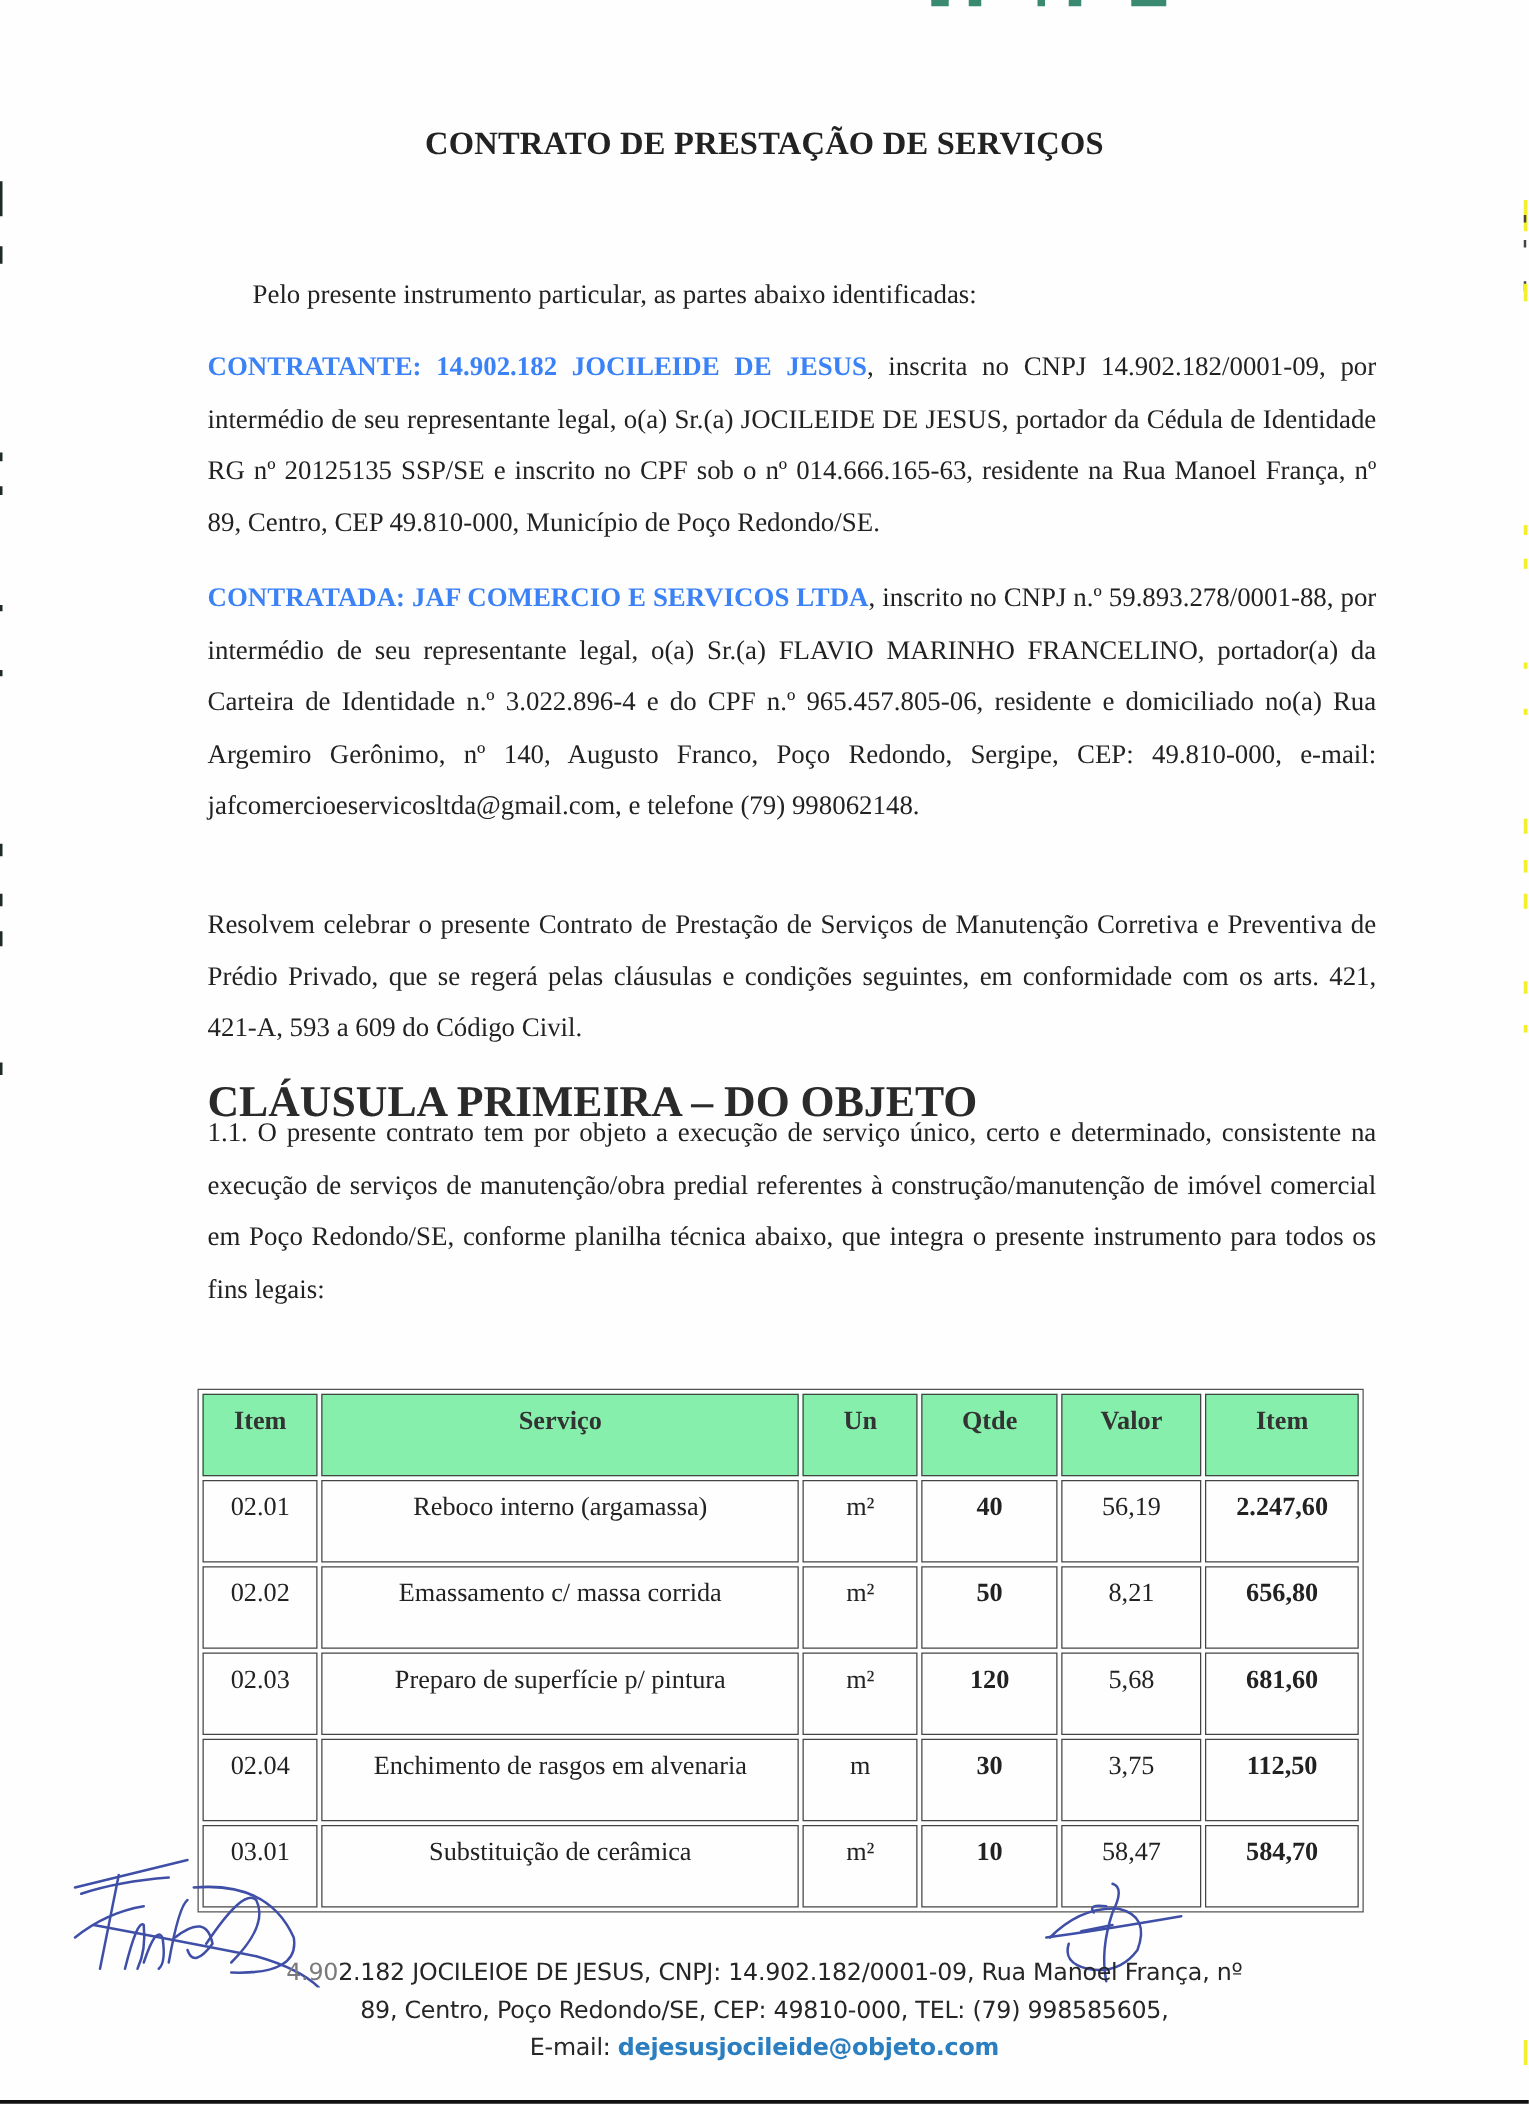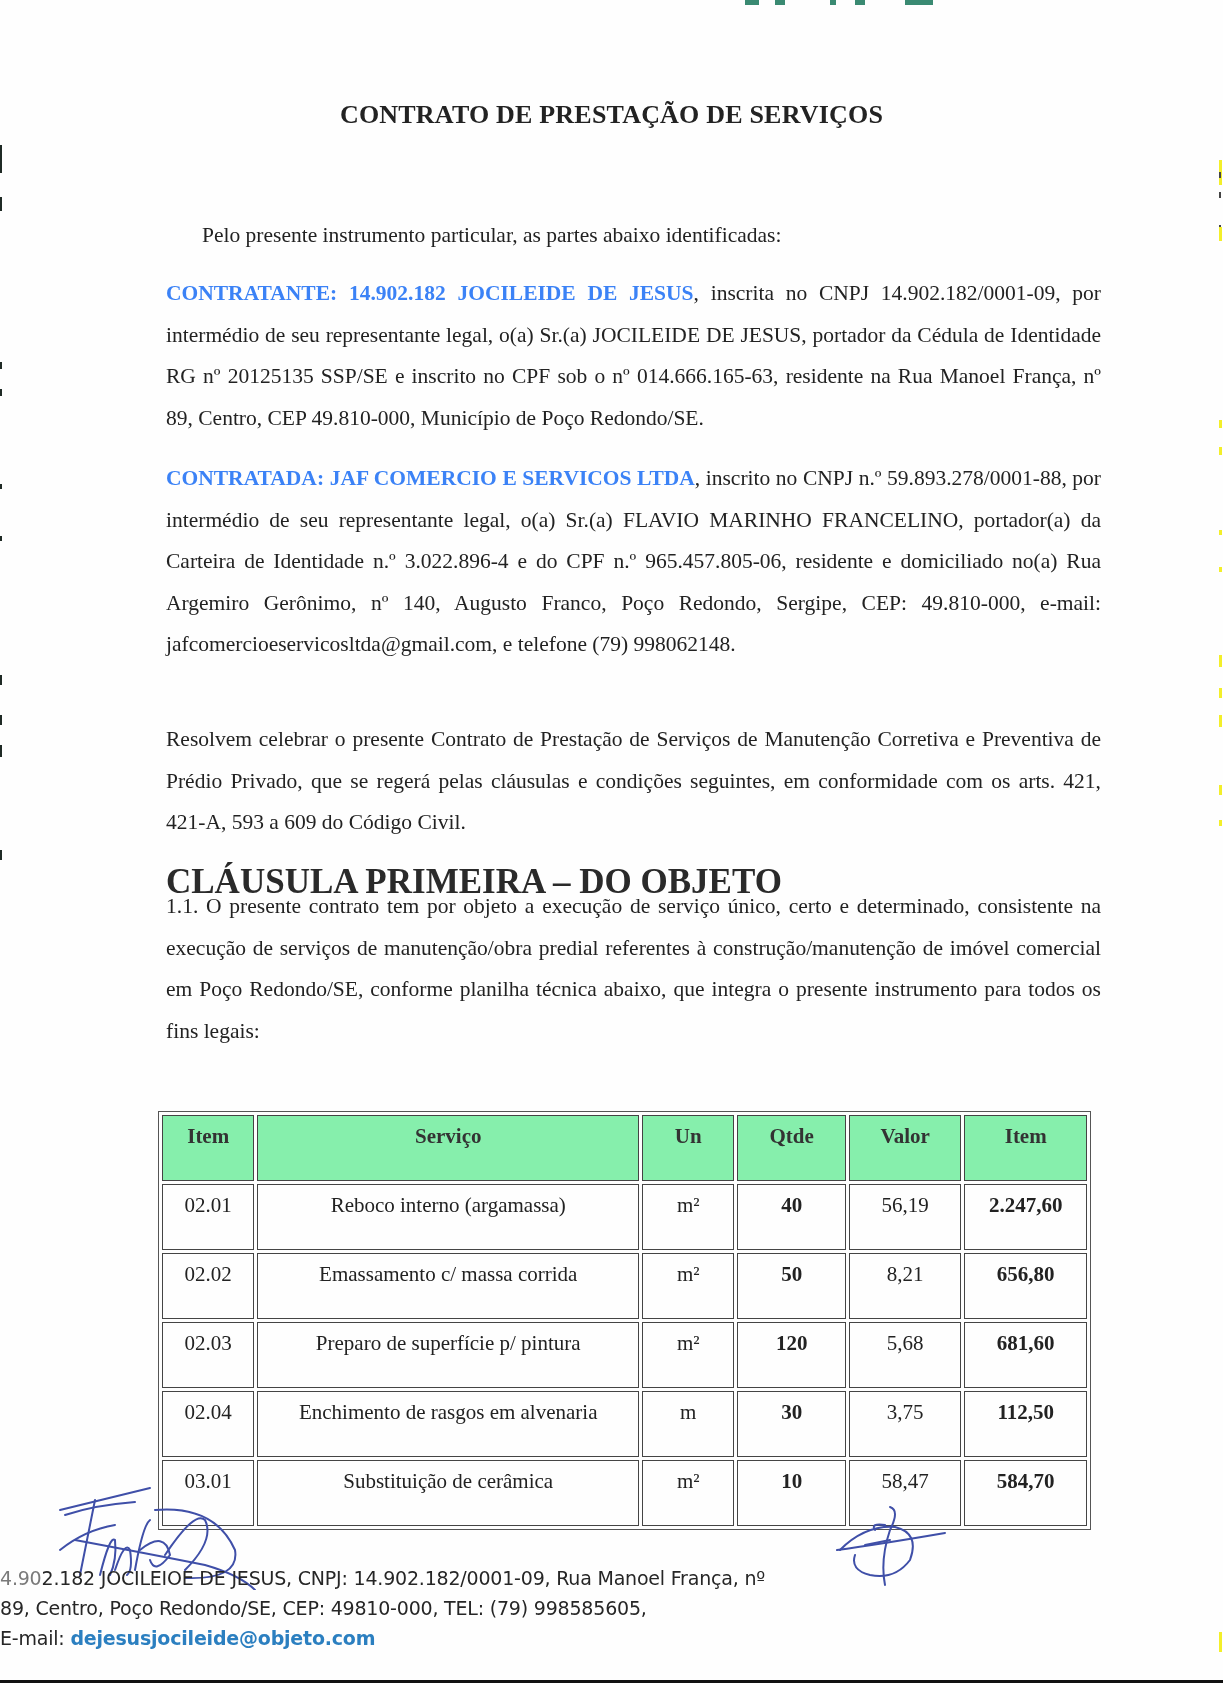--- a/index.html
+++ b/index.html
@@ -87,20 +87,21 @@
     .sig {
       position: absolute;
       pointer-events: none;
     }
 
     .footer {
       position: absolute;
       left: 0;
       top: 1563px;
       width: 1223px;
+      text-align: center;
       font-family: "DejaVu Sans", "Liberation Sans", sans-serif;
       font-size: 19px;
       line-height: 30px;
       color: #262626;
       letter-spacing: -0.2px;
     }
     .footer .email { color: #2b7fc0; font-weight: bold; }
     .footer .prefix { color: #7a7a7a; }
   </style>
 </head>

